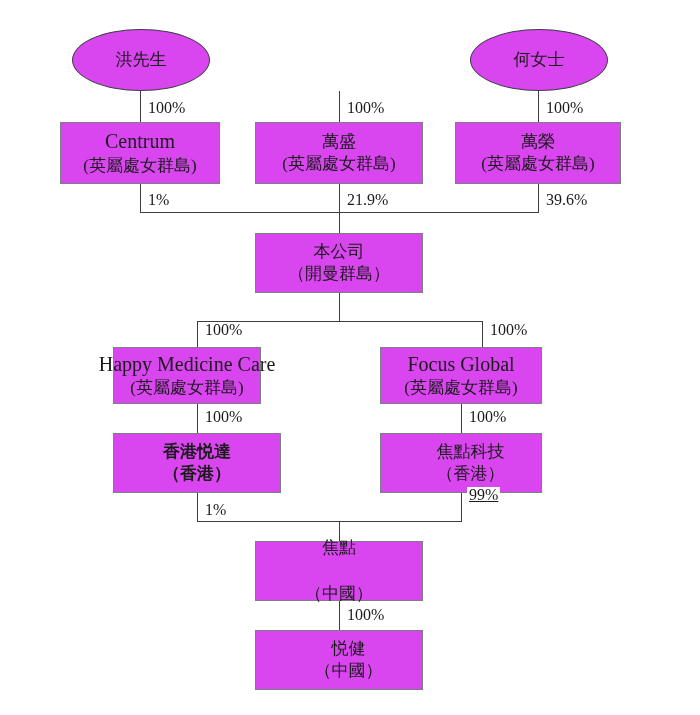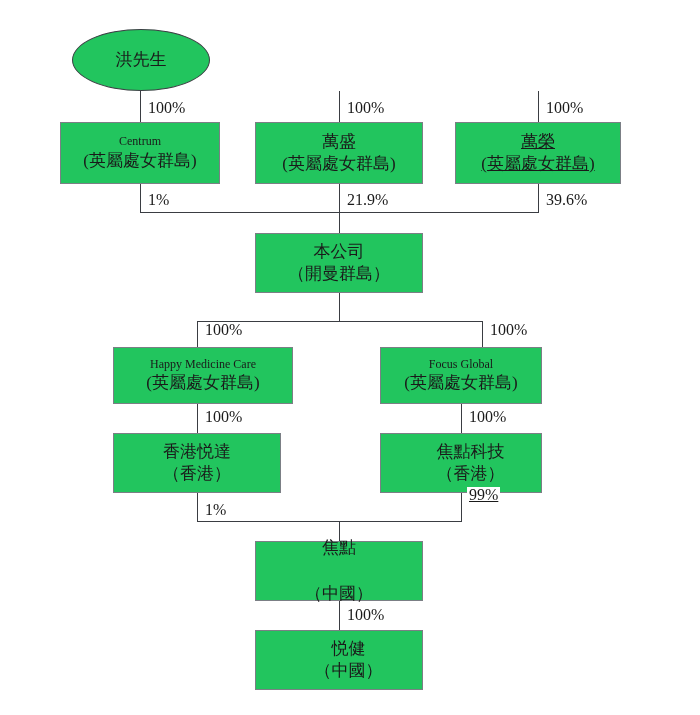--- a/index.html
+++ b/index.html
@@ -21,40 +21,40 @@
   .node {
     position: absolute;
     box-sizing: border-box;
     display: flex;
     flex-direction: column;
     align-items: center;
     justify-content: center;
     text-align: center;
     line-height: 1.28;
     z-index: 3;
-    background: #22c55e;
+    background: #d946ef;
   }
   .node.box {
     border: 1px solid #7b7f85;
   }
   .node.ellipse {
     border: 1px solid #3c3f44;
     border-radius: 50%;
   }
   .node .line1 {
     font-size: 17px;
     white-space: nowrap;
   }
   .node .line2 {
     font-size: 17px;
     white-space: nowrap;
   }
   .node .line1.latin,
   .node .line2.latin {
-    font-size: 12px;
+    font-size: 20px;
     text-align: right;
   }
 
   
   .conn {
     position: absolute;
     background: #3a3d42;
     z-index: 1;
   }
   .conn.v { width: 1px; }
@@ -74,40 +74,43 @@
 </head>
 <body>
 
 <div id="chart-root">
 
   <div class="node ellipse" style="left:72px; top:29px; width:138px; height:62px;">
     <div class="line1">洪先生</div>
   </div>
 
 
+  <div class="node ellipse" style="left:470px; top:29px; width:138px; height:62px;">
+    <div class="line1">何女士</div>
+  </div>
 
   <div class="conn v" style="left:140px; top:91px; height:31px;"></div>
   <div class="conn v" style="left:339px; top:91px; height:31px;"></div>
   <div class="conn v" style="left:538px; top:91px; height:31px;"></div>
 
   <span class="pct" style="left:146px; top:100px;">100%</span>
   <span class="pct" style="left:345px; top:100px;">100%</span>
   <span class="pct" style="left:544px; top:100px;">100%</span>
 
   <div class="node box" style="left:60px; top:122px; width:160px; height:62px;">
     <div class="line1 latin">Centrum</div>
     <div class="line2">(英屬處女群島)</div>
   </div>
 
   <div class="node box" style="left:255px; top:122px; width:168px; height:62px;">
     <div class="line1">萬盛</div>
     <div class="line2">(英屬處女群島)</div>
   </div>
 
-  <div class="node box" style="left:455px; top:122px; width:166px; height:62px;text-decoration:underline;">
+  <div class="node box" style="left:455px; top:122px; width:166px; height:62px;">
     <div class="line1">萬榮</div>
     <div class="line2">(英屬處女群島)</div>
   </div>
 
   <div class="conn v" style="left:140px; top:184px; height:28px;"></div>
   <div class="conn v" style="left:339px; top:184px; height:28px;"></div>
   <div class="conn v" style="left:538px; top:184px; height:28px;"></div>
 
   <span class="pct" style="left:146px; top:192px;">1%</span>
   <span class="pct" style="left:345px; top:192px;">21.9%</span>
@@ -123,37 +126,37 @@
   </div>
 
   <div class="conn v" style="left:339px; top:293px; height:28px;"></div>
   <div class="conn h" style="left:197px; top:321px; width:285px;"></div>
   <div class="conn v" style="left:197px; top:321px; height:26px;"></div>
   <div class="conn v" style="left:482px; top:321px; height:26px;"></div>
 
   <span class="pct" style="left:203px; top:322px;">100%</span>
   <span class="pct" style="left:488px; top:322px;">100%</span>
 
-  <div class="node box" style="left:113px; top:347px; width:180px; height:57px;">
+  <div class="node box" style="left:113px; top:347px; width:148px; height:57px;">
     <div class="line1 latin">Happy Medicine Care</div>
     <div class="line2">(英屬處女群島)</div>
   </div>
 
   <div class="node box" style="left:380px; top:347px; width:162px; height:57px;">
     <div class="line1 latin">Focus Global</div>
     <div class="line2">(英屬處女群島)</div>
   </div>
 
   <div class="conn v" style="left:197px; top:404px; height:29px;"></div>
   <div class="conn v" style="left:461px; top:404px; height:29px;"></div>
 
   <span class="pct" style="left:203px; top:409px;">100%</span>
   <span class="pct" style="left:467px; top:409px;">100%</span>
 
-  <div class="node box" style="left:113px; top:433px; width:168px; height:60px;">
+  <div class="node box" style="left:113px; top:433px; width:168px; height:60px;font-weight:bold;">
     <div class="line1">香港悦達</div>
     <div class="line2">（香港）</div>
   </div>
 
   <div class="node box" style="left:380px; top:433px; width:162px; height:60px;padding-left:19px;">
     <div class="line1">焦點科技</div>
     <div class="line2">（香港）</div>
   </div>
 
   <div class="conn v" style="left:197px; top:493px; height:28px;"></div>

